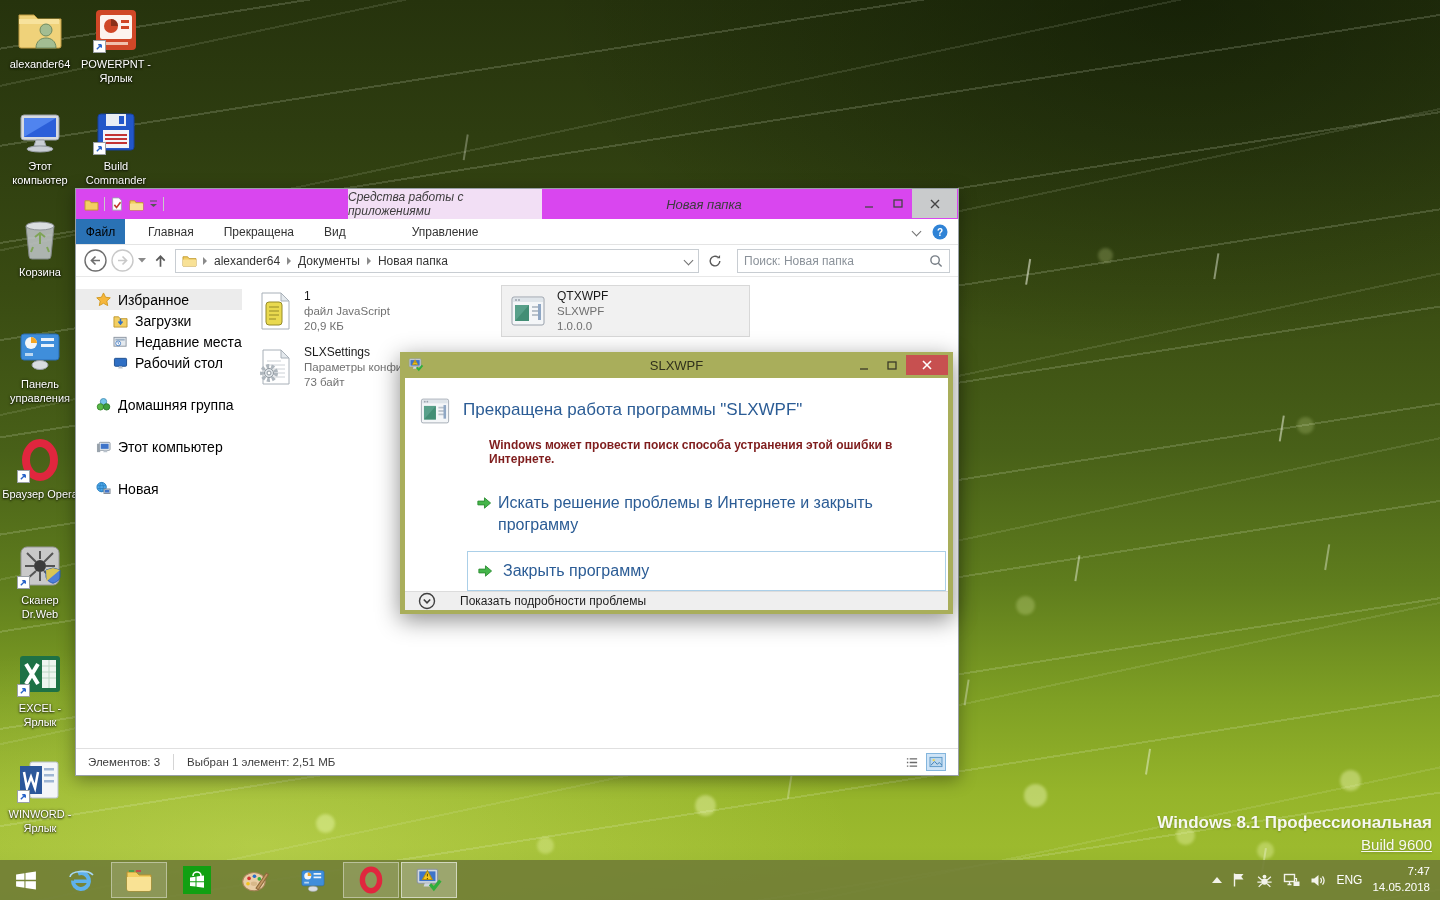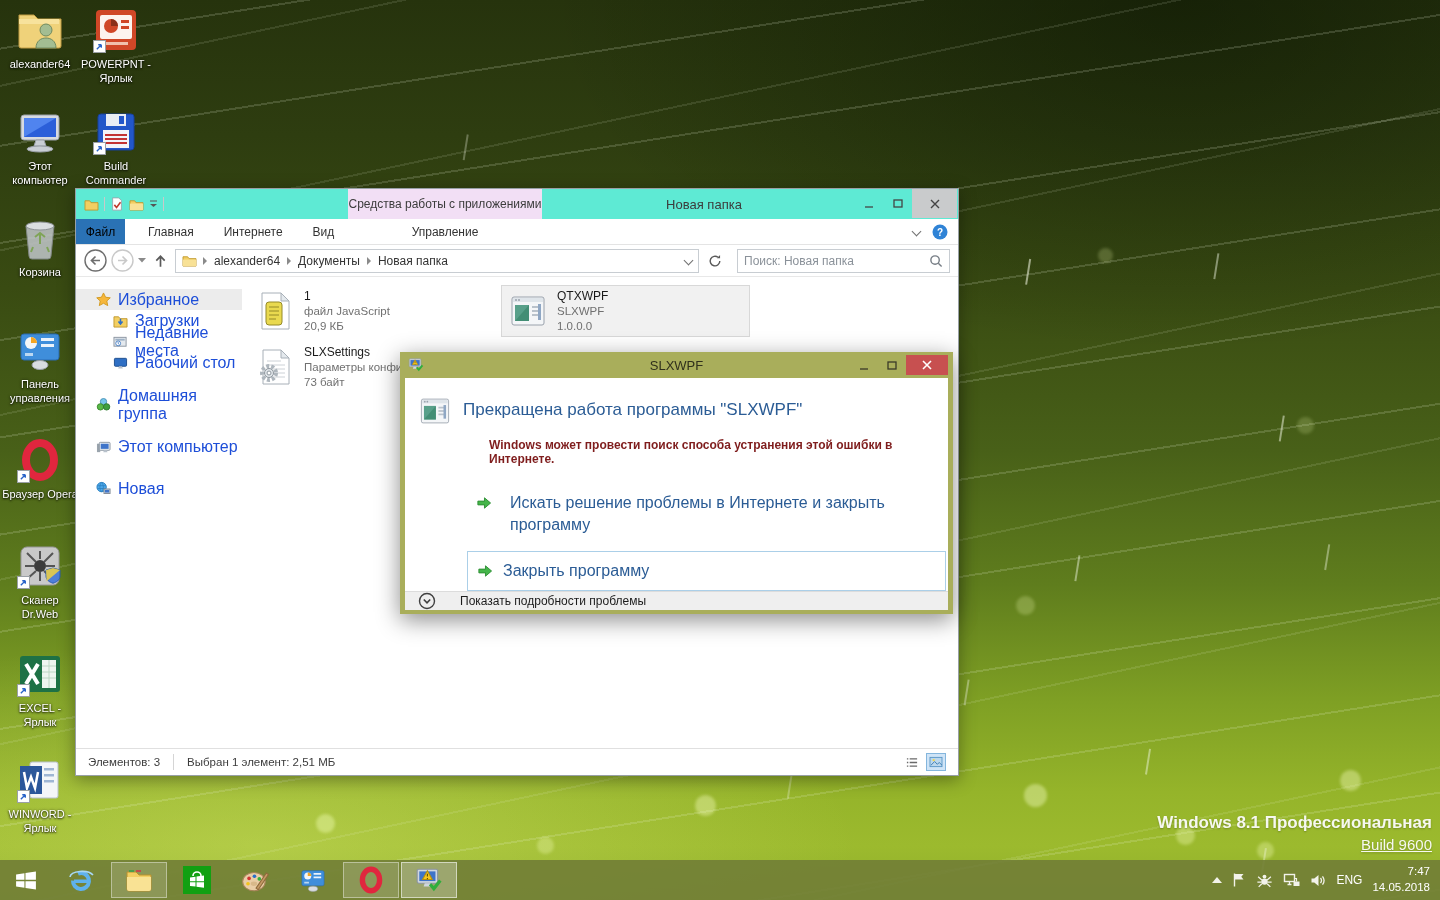--- a/index.html
+++ b/index.html
@@ -28,21 +28,21 @@
     300px 210px rgba(245,250,232,.28), 180px 430px rgba(245,250,232,.25), 900px 640px rgba(245,250,232,.3); }
 
   
   .di { position:absolute; width:76px; text-align:center; cursor:default; z-index:1; }
   .di-img { width:48px; height:48px; margin:0 auto; position:relative; }
   .di-label { margin-top:3px; font-size:11px; line-height:1.3; color:#fff; text-shadow:0 1px 2px rgba(0,0,0,.85), 0 0 3px rgba(0,0,0,.5); }
   .sc-badge { position:absolute; left:1px; bottom:1px; width:13px; height:13px; background:#fff; border:1px solid #9aa0a6; display:flex; align-items:center; justify-content:center; }
 
   
   .win { position:absolute; left:75px; top:188px; width:884px; height:588px; background:#fff; border:1px solid #98a0a6; box-shadow:0 4px 16px rgba(0,0,0,.35); z-index:2; display:flex; flex-direction:column; }
-  .titlebar { height:30px; background:#5eead4; position:relative; display:flex; align-items:center; flex:0 0 auto; }
+  .titlebar { height:30px; background:#d946ef; position:relative; display:flex; align-items:center; flex:0 0 auto;font-style:italic; }
   .qat { display:flex; align-items:center; gap:5px; margin-left:8px; }
   .qat-sep { width:1px; height:14px; background:#c9c9c9; }
   .ctx-group { position:absolute; left:272px; top:0; height:30px; width:194px; background:#f2dff5; display:flex; align-items:center; justify-content:center; font-size:12px; color:#3c3c3c; }
   .win-title { position:absolute; left:466px; width:324px; text-align:center; font-size:13px; color:#3c3c3c; }
   .caption { position:absolute; right:1px; top:0; height:29px; display:flex; }
   .cap-btn { width:29px; height:100%; display:flex; align-items:center; justify-content:center; }
   .cap-close { width:45px; background:#c9cbcc; }
   .tabsrow { height:26px; background:#fff; border-bottom:1px solid #e4e4e4; display:flex; align-items:stretch; position:relative; flex:0 0 auto; }
   .tab-file { width:49px; background:#2a72b5; color:#000000; font-size:12px; display:flex; align-items:center; justify-content:center; }
   .tab { padding:0 15px; font-size:12px; color:#333; display:flex; align-items:center; }
@@ -52,21 +52,21 @@
   .navbtn { width:23px; height:23px; border-radius:50%; display:flex; align-items:center; justify-content:center; }
   .addressbox { height:24px; border:1px solid #c8cdd2; display:flex; align-items:center; padding:0 6px; gap:6px; flex:1 1 auto; font-size:12px; color:#333; }
   .crumb { padding:0 1px; white-space:nowrap; }
   .tri-r { width:0; height:0; border-left:4px solid #8a8a8a; border-top:4px solid transparent; border-bottom:4px solid transparent; }
   .chv { width:7px; height:7px; border-right:1.5px solid #707070; border-bottom:1.5px solid #707070; transform:rotate(45deg); }
   .refreshbtn { width:24px; height:24px; display:flex; align-items:center; justify-content:center; }
   .searchbox { width:213px; height:24px; border:1px solid #c8cdd2; display:flex; align-items:center; padding:0 6px; margin-left:6px; flex:0 0 auto; }
   .searchbox input { border:0; outline:0; flex:1; font-size:12px; font-family:inherit; color:#555; background:transparent; }
   .searchbox input::placeholder { color:#8a9199; opacity:1; }
   .main { flex:1 1 auto; display:flex; min-height:0; }
-  .navpane { width:166px; flex:0 0 auto; padding-top:12px; font-size:16px; color:#1d4ed8; }
+  .navpane { width:166px; flex:0 0 auto; padding-top:12px; font-size:14px; color:#000000; }
   .nav-item { height:21px; display:flex; align-items:center; gap:7px; padding-left:20px; }
   .nav-item.sel { background:#ececec; }
   .nav-child { padding-left:37px; }
   .nav-gap { height:21px; }
   .filearea { flex:1 1 auto; padding:8px 6px; display:flex; flex-wrap:wrap; align-content:flex-start; gap:4px; }
   .tile { width:249px; height:52px; display:flex; align-items:center; gap:9px; padding:4px 6px; border:1px solid transparent; }
   .tile.sel { background:#f1f1f1; border-color:#d8d8d8; }
   .tile-name { font-size:12px; color:#1a1a1a; line-height:1.25; }
   .tile-sub { font-size:11.5px; color:#707070; line-height:1.25; }
   .statusbar { height:27px; border-top:1px solid #e0e0e0; display:flex; align-items:center; padding:0 12px; gap:13px; font-size:11.5px; color:#3c3c3c; flex:0 0 auto; }
@@ -80,21 +80,21 @@
   .dlg-title { height:26px; display:flex; align-items:center; padding-left:8px; position:relative; }
   .dlg-title-text { position:absolute; left:0; right:0; text-align:center; font-size:13px; color:#30301c; }
   .dlg-caption { position:absolute; right:5px; top:3px; display:flex; height:20px; }
   .dlg-capbtn { width:28px; display:flex; align-items:center; justify-content:center; }
   .dlg-close { width:42px; background:#c75050; }
   .dlg-body { position:absolute; left:5px; right:5px; top:26px; bottom:5px; background:#fff; display:flex; flex-direction:column; }
   .dlg-content { flex:1; padding:16px 20px 0 13px; }
   .dlg-headrow { display:flex; align-items:flex-start; gap:11px; }
   .dlg-heading { font-size:17px; color:#2b5c95; padding-top:6px; }
   .dlg-msg { margin:10px 0 0 71px; font-size:12px; color:#7f1d1d;font-weight:bold; }
-  .dlg-opt { margin:26px 0 0 58px; display:flex; gap:18px; align-items:flex-start; font-size:16px; color:#2b5c95; }
+  .dlg-opt { margin:26px 0 0 58px; display:flex; gap:6px; align-items:flex-start; font-size:16px; color:#2b5c95; }
   .dlg-opt .txt { width:400px; line-height:1.35; }
   .dlg-opt2box { margin:16px 0 0 49px; width:479px; border:1px solid #abcfe8; padding:10px 0 10px 9px; display:flex; gap:10px; align-items:center; font-size:16px; color:#2b5c95; }
   .dlg-footer { height:36px; background:#efefef; border-top:1px solid #dcdcdc; display:flex; align-items:center; padding:0 13px; gap:24px; font-size:12px; color:#1c1c1c; }
 
   
   .taskbar { position:absolute; left:0; bottom:0; width:1440px; height:40px; background:rgba(114,127,54,.92); display:flex; align-items:center; z-index:20; }
   .tb-btn { width:52px; height:40px; display:flex; align-items:center; justify-content:center; flex:0 0 auto; }
   .tb-app { width:56px; height:36px; margin:2px 1px; display:flex; align-items:center; justify-content:center; border:1px solid transparent; flex:0 0 auto; }
   .tb-app.run { background:rgba(255,255,255,.16); border-color:rgba(255,255,255,.40); }
   .tb-app.focus { background:rgba(255,255,255,.28); border-color:rgba(255,255,255,.55); }
@@ -321,21 +321,21 @@
           <svg width="10" height="10" viewBox="0 0 10 10">
             <path d="M1 1l8 8M9 1l-8 8" stroke="#444" stroke-width="1.4"></path>
           </svg>
         </div>
     </div>
   </div>
 
   <div class="tabsrow">
     <div class="tab-file">Файл</div>
     <div class="tab" style="margin-left:8px">Главная</div>
-    <div class="tab">Интернете</div>
+    <div class="tab">Прекращена</div>
     <div class="tab">Вид</div>
     <div class="tab-manage">Управление</div>
     <div class="ribbon-right">
       <span class="chv"></span>
       <span>
           <svg width="16" height="16" viewBox="0 0 16 16">
             <circle cx="8" cy="8" r="7.5" fill="#2f83d6"></circle>
             <text x="8" y="11.5" text-anchor="middle" font-size="10" font-family="Liberation Sans" font-weight="bold" fill="#fff">?</text>
           </svg>
         </span>

